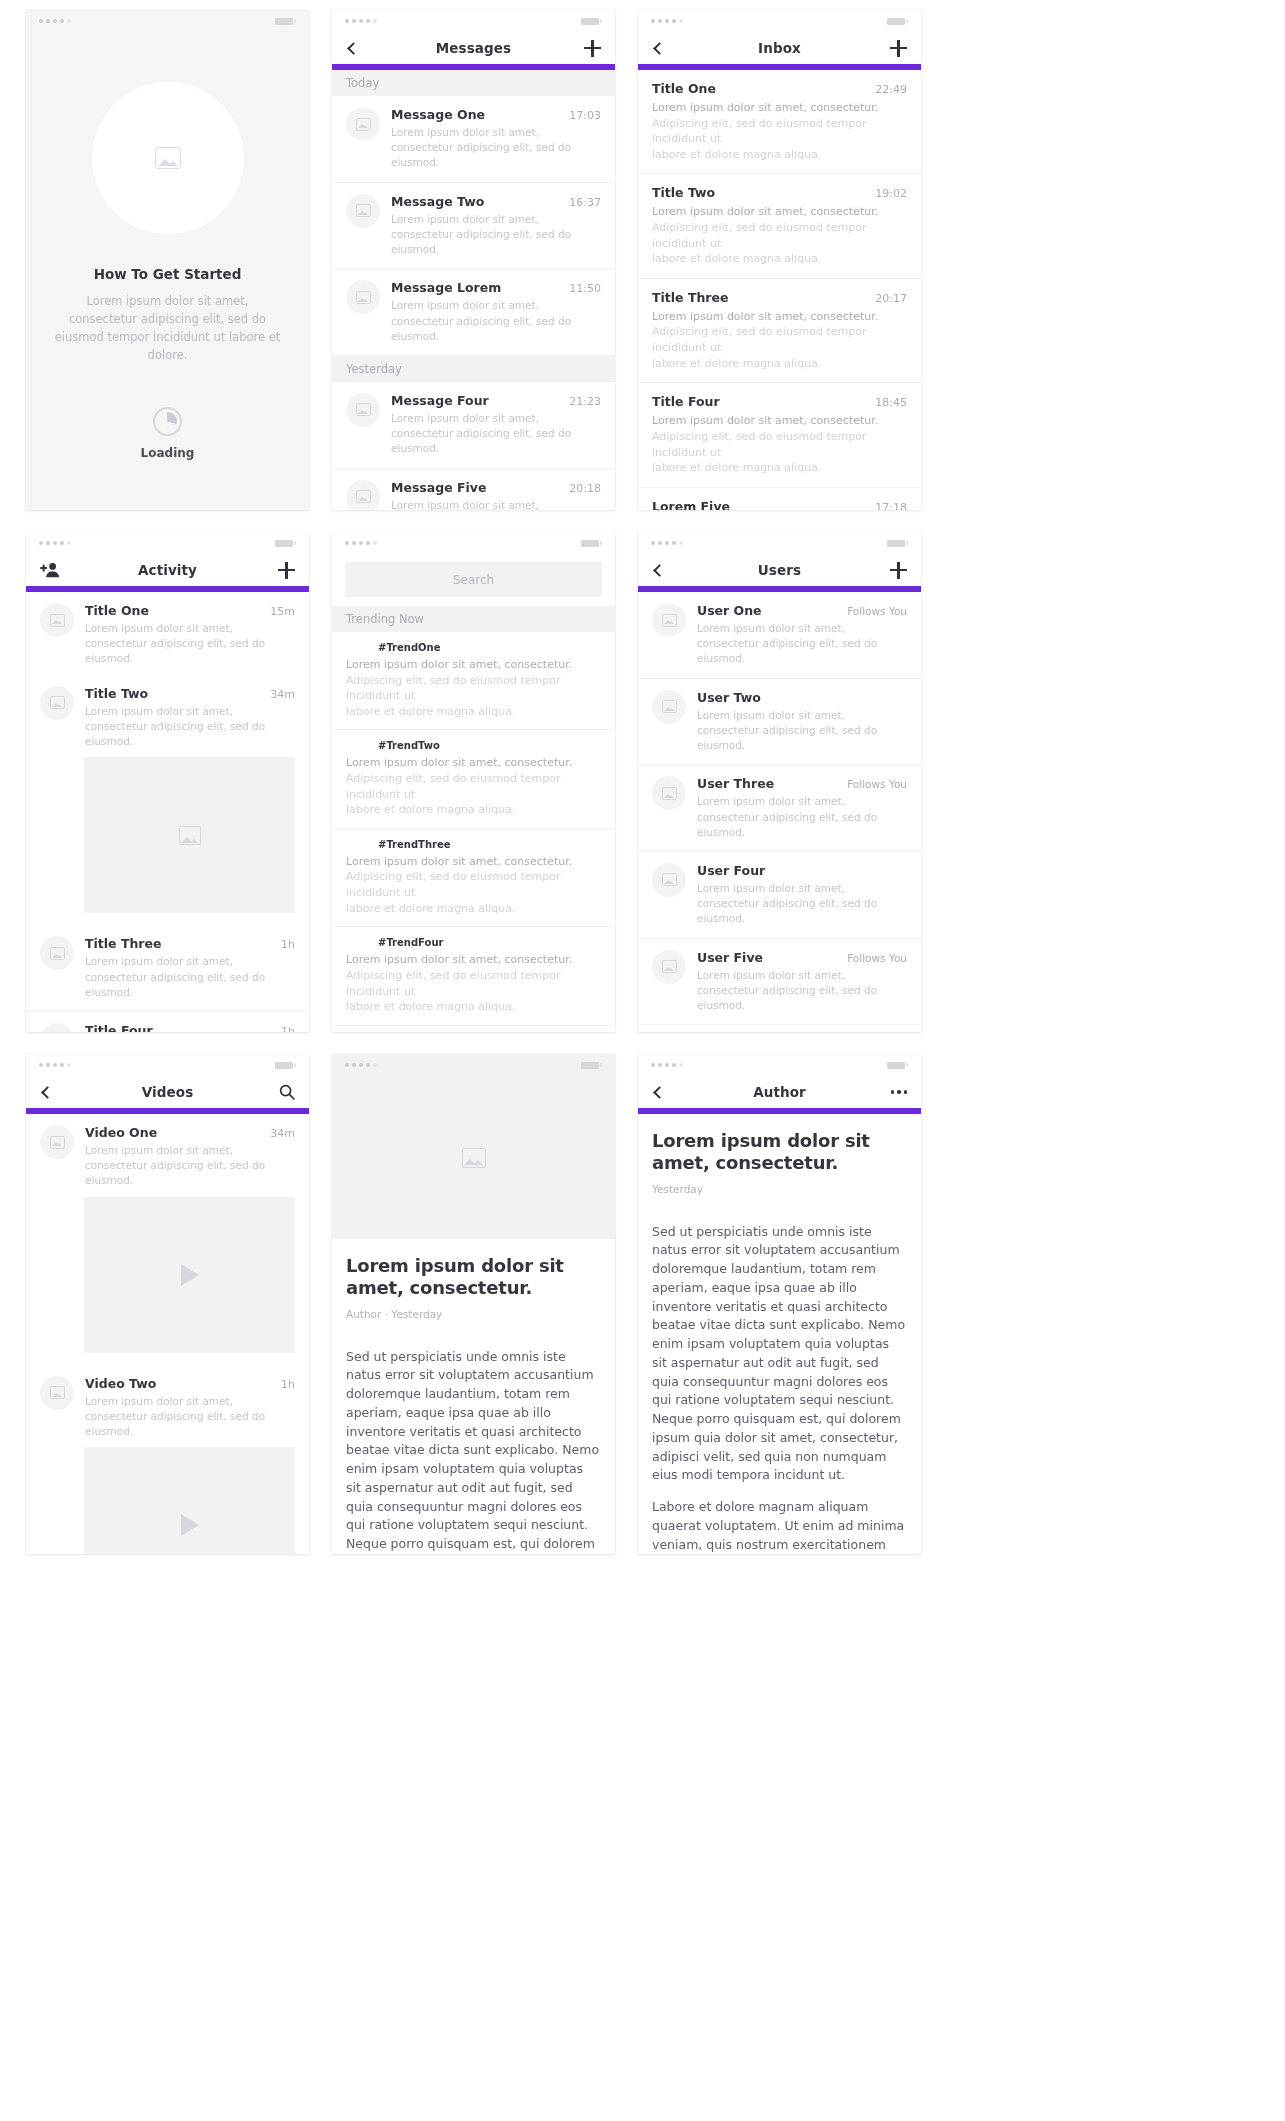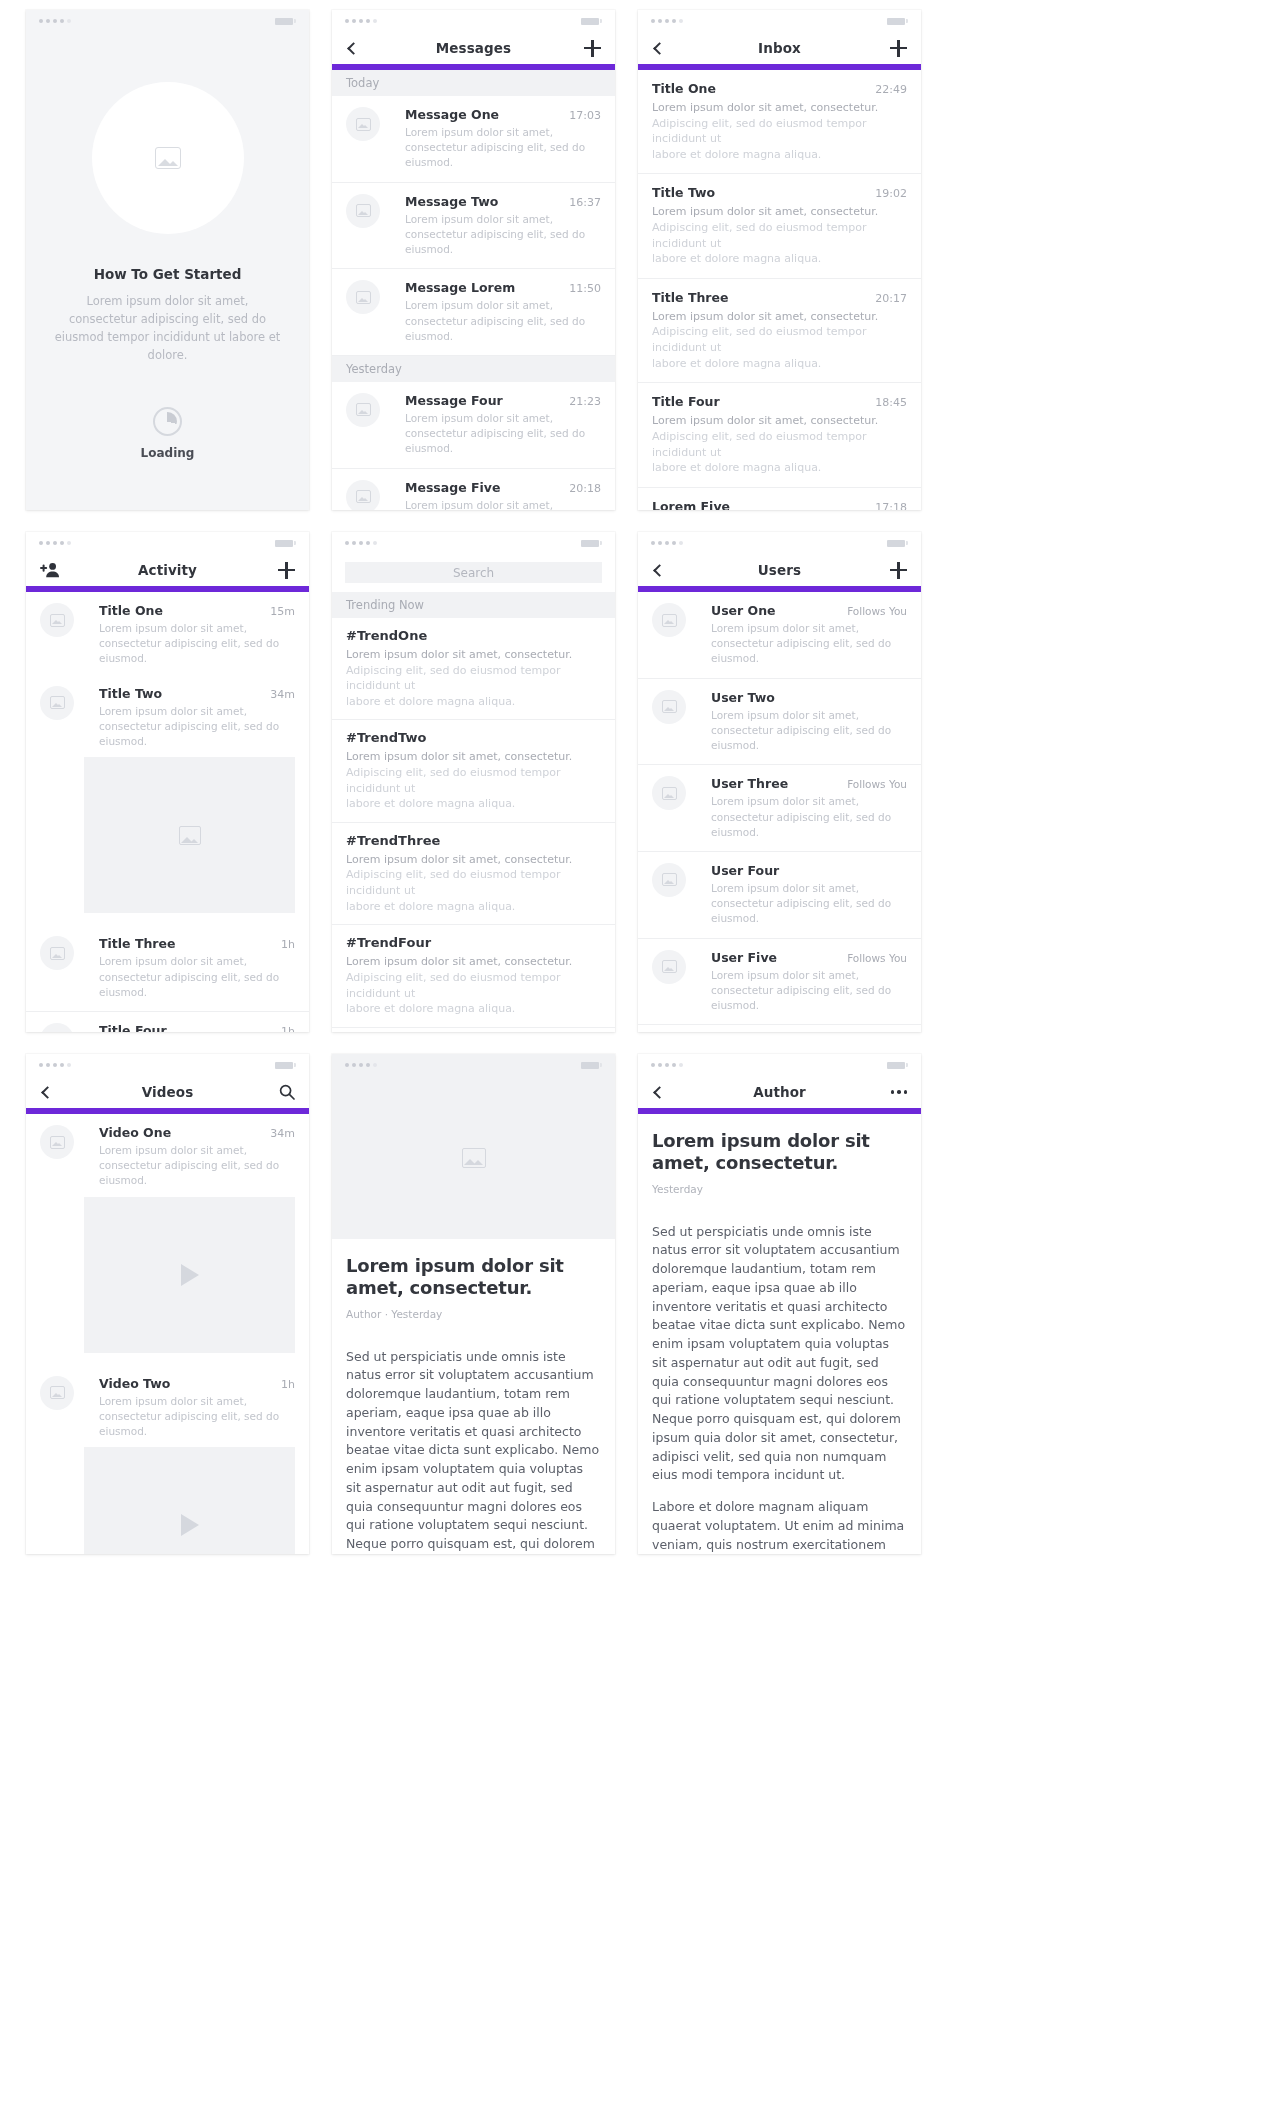--- a/index.html
+++ b/index.html
@@ -117,21 +117,21 @@
     content: "";
     position: absolute; right: 1.5px; bottom: 1.2px;
     width: 0; height: 0;
     border-left: 3px solid transparent; border-right: 3px solid transparent;
     border-bottom: 3px solid #d5d8de;
   }
 
   
   .mrow {
     display: flex;
-    gap: 25px;
+    gap: 11px;
     padding: 11px 14px;
     border-bottom: 1px solid #eeeff1;
     align-items: flex-start;
   }
   .mrow .mbody { flex: 1 1 auto; min-width: 0; }
   .mrow .mhead { display: flex; align-items: baseline; justify-content: space-between; gap: 8px; }
   .mrow .mtitle { font-size: 12.5px; font-weight: 700; color: #33363d; }
   .mrow .mtime { font-size: 11px; color: #a9acb4; flex: none; }
   .mrow .mtime.follow { font-size: 10.5px; }
   .mrow .msub { font-size: 10.5px; line-height: 1.45; color: #c2c5cc; margin-top: 3px; }
@@ -139,28 +139,28 @@
   
   .irow { padding: 11px 14px; border-bottom: 1px solid #eeeff1; }
   .irow .ihead { display: flex; align-items: baseline; justify-content: space-between; gap: 8px; }
   .irow .ititle { font-size: 12.5px; font-weight: 700; color: #33363d; }
   .irow .itime { font-size: 11px; color: #a9acb4; flex: none; margin-left: 15px; }
   .irow .l1 { font-size: 11px; color: #a9acb4; margin-top: 4px; line-height: 1.42; }
   .irow .l2 { font-size: 11px; color: #cfd2d8; line-height: 1.42; }
 
   
   .trow { padding: 10px 14px; border-bottom: 1px solid #eeeff1; }
-  .trow .ttitle { font-size: 13px; font-weight: 700; color: #33363d; }
+  .trow .ttitle { font-size: 10px; font-weight: 700; color: #33363d; margin-left: 32px; }
   .trow .l1 { font-size: 11px; color: #a9acb4; margin-top: 4px; line-height: 1.42; }
   .trow .l2 { font-size: 11px; color: #cfd2d8; line-height: 1.42; }
 
   
   .searchwrap { padding: 8px 13px 9px; background: #fff; flex: none; }
   .searchbox {
-    height: 21px; border-radius: 0; background: #f1f2f4;
+    height: 35px; border-radius: 0; background: #f1f2f4;
     display: flex; align-items: center; justify-content: center;
     font-size: 12px; color: #b4b7bf;
   }
 
   
   .onboard {
     flex: 1 1 auto;
     background: #f4f5f7;
     display: flex; flex-direction: column;
     align-items: center; justify-content: center;

